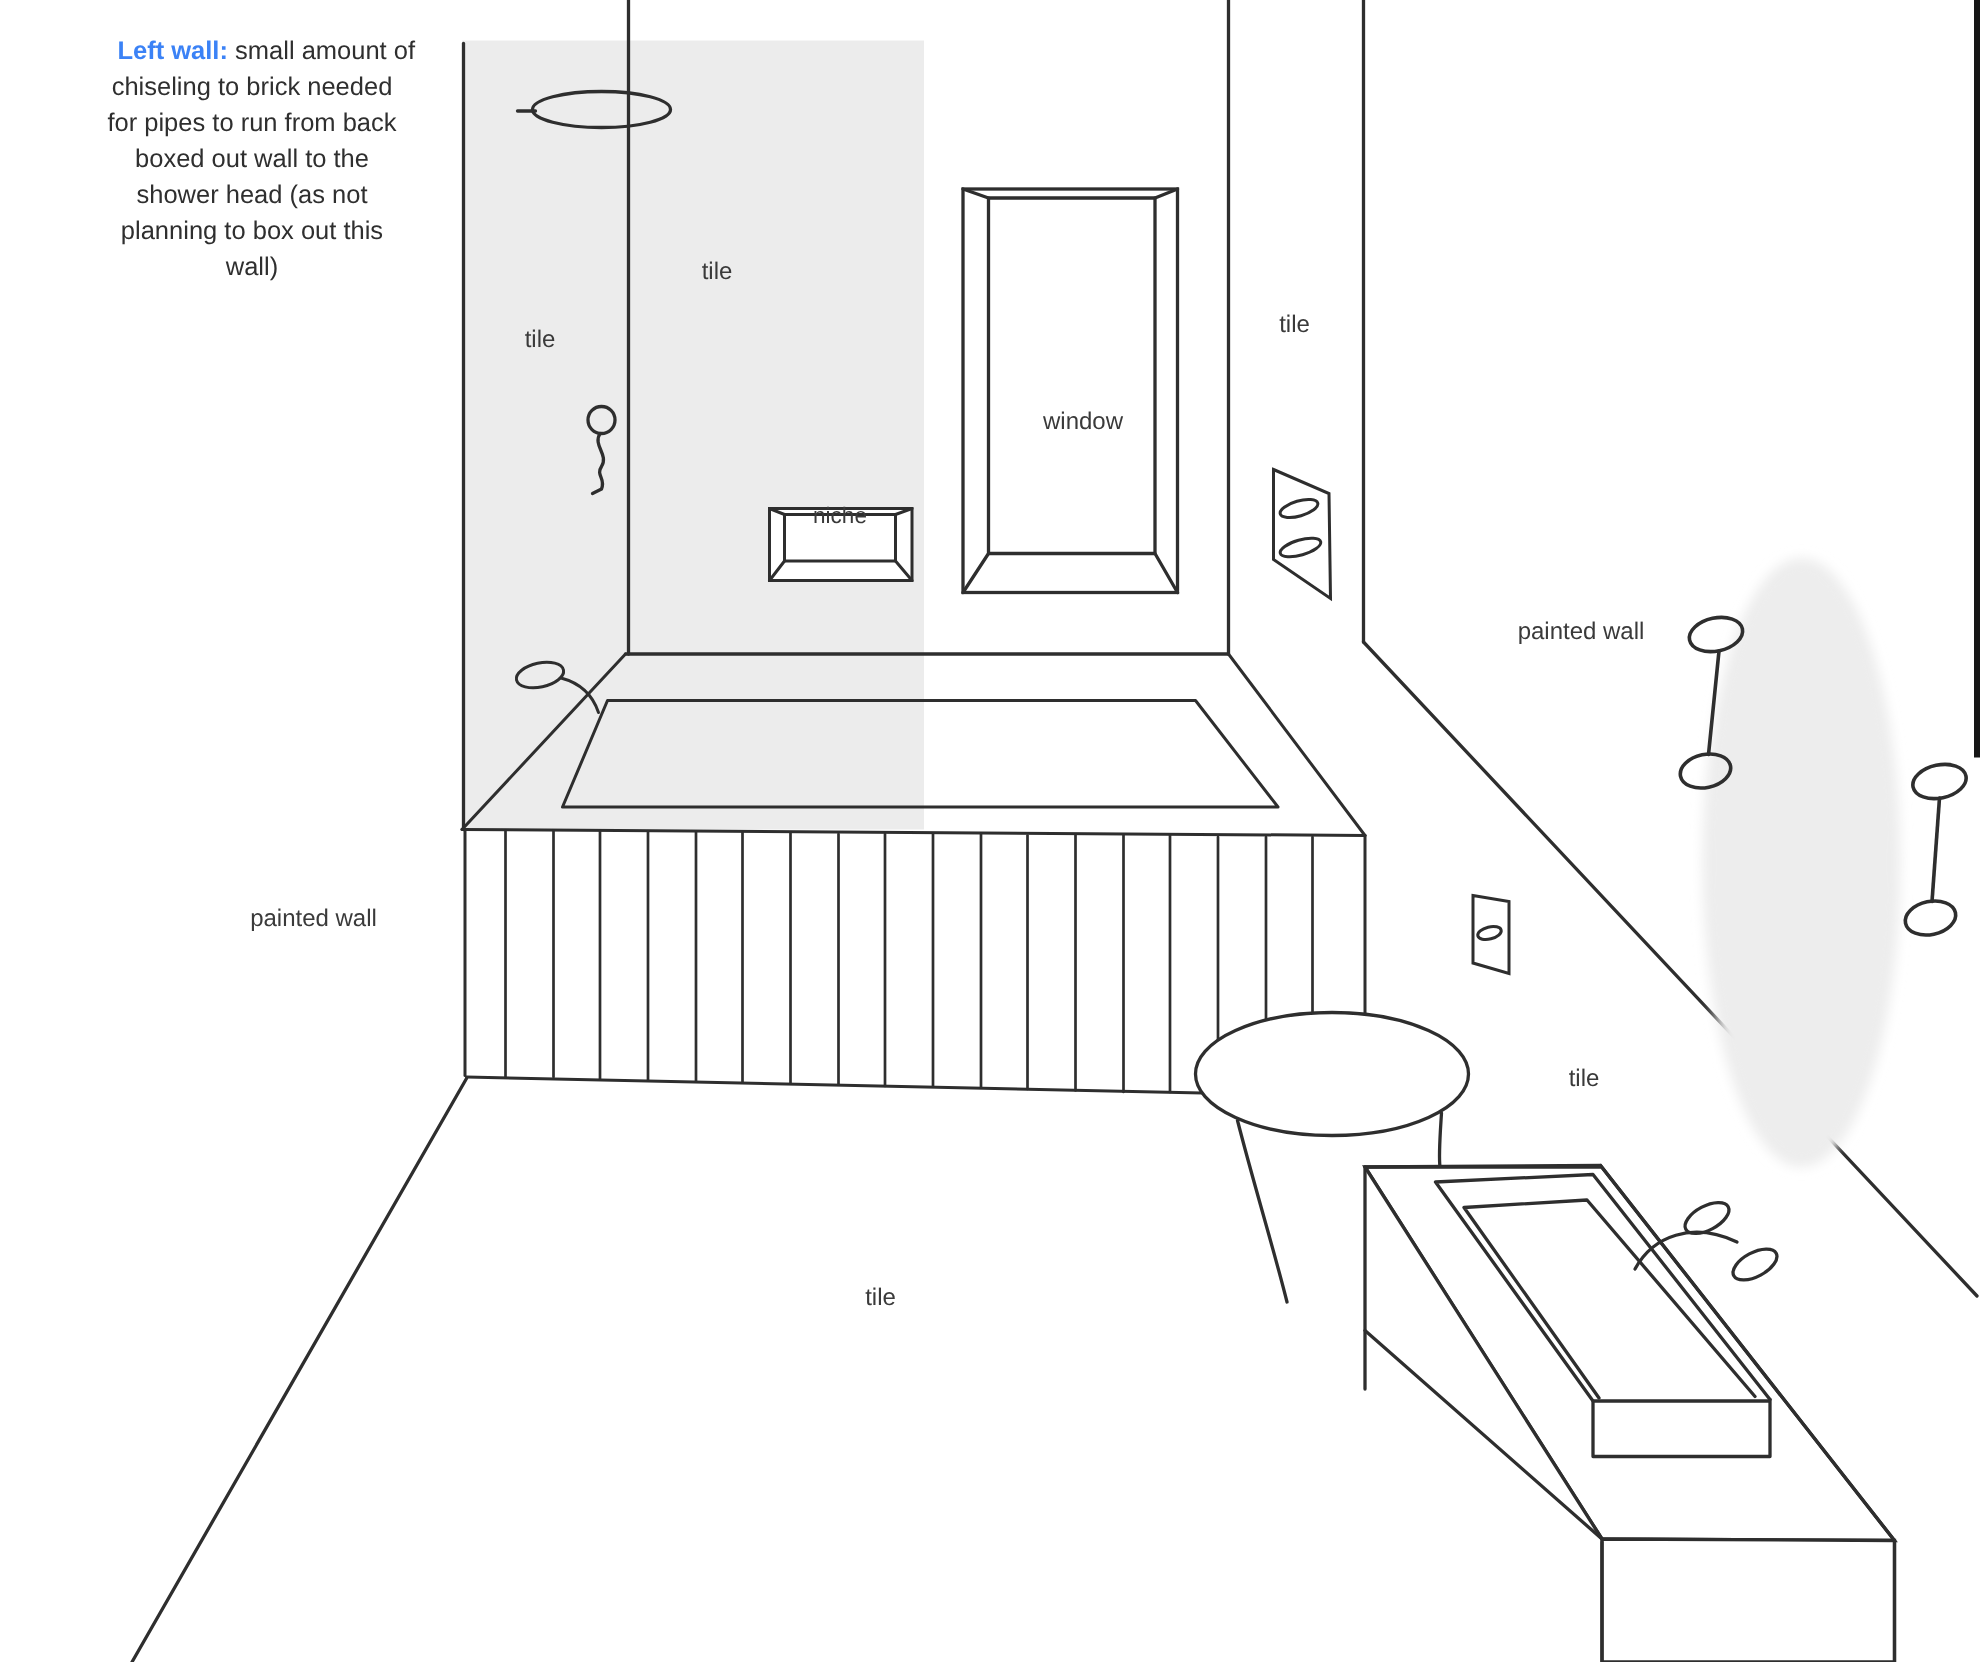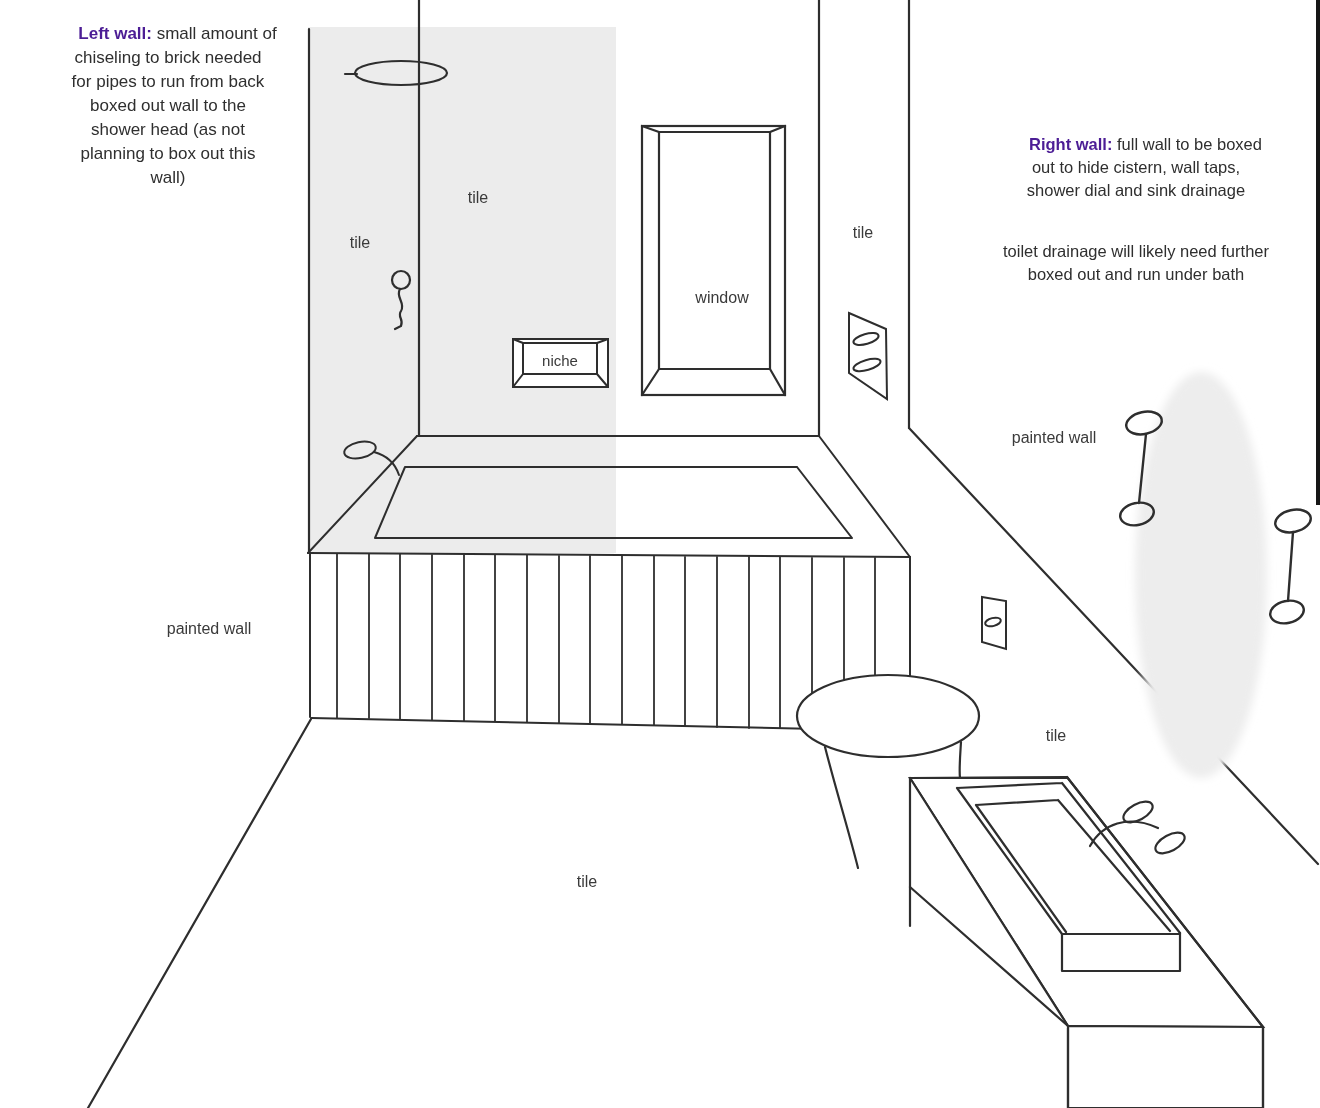--- a/index.html
+++ b/index.html
@@ -2,25 +2,25 @@
 <html><head>
 <meta charset="utf-8">
 <style>
   html,body{margin:0;padding:0;background:#fff;}
   #stage{
     position:relative;width:1320px;height:1108px;background:#ffffff;overflow:hidden;
     font-family:"Liberation Sans", sans-serif;color:#2a2a2a;
   }
   #sketch{position:absolute;left:0;top:0;}
   .note{position:absolute;text-align:center;white-space:pre-line;color:#2f2f2f;}
-  .note .lead{font-weight:bold;color:#4c1d95;padding-left:19px;}
+  .note .lead{font-weight:bold;color:#3b82f6;padding-left:19px;}
   #left-note{left:30px;top:22px;width:276px;font-size:17px;line-height:24px;}
   #right-note{left:964px;top:110px;width:344px;font-size:16.5px;line-height:23px;}
   #right-note .para2{margin-top:15px;}
-  .lbl{position:absolute;transform:translate(-50%,-50%);font-size:16px;color:#3a3a3a;white-space:nowrap;margin-top:16px;}
+  .lbl{position:absolute;transform:translate(-50%,-50%);font-size:16px;color:#3a3a3a;white-space:nowrap;}
   .lbl.small{font-size:15px;}
   #edge-line{position:absolute;right:0;top:0;width:4px;height:505px;background:#161616;}
 </style>
 </head>
 <body>
 
 <div id="stage">
 
   <svg id="sketch" width="1320" height="1108" viewBox="0 0 1320 1108">
     <defs>
@@ -150,27 +150,20 @@
   </svg>
 
   <div class="note" id="left-note"><span class="lead">Left wall:</span><span> small amount of
 chiseling to brick needed
 for pipes to run from back
 boxed out wall to the
 shower head (as not
 planning to box out this
 wall)</span></div>
 
-  <div class="note" id="right-note">
-    <div class="para1"><span class="lead">Right wall:</span><span> full wall to be boxed
-out to hide cistern, wall taps,
-shower dial and sink drainage</span></div>
-    <div class="para2">toilet drainage will likely need further
-boxed out and run under bath</div>
-  </div>
 
   <div class="lbl" style="left:478px;top:182px;">tile</div>
   <div class="lbl" style="left:360px;top:227px;">tile</div>
   <div class="lbl" style="left:722px;top:282px;">window</div>
   <div class="lbl small" style="left:560px;top:344px;">niche</div>
   <div class="lbl" style="left:863px;top:217px;">tile</div>
   <div class="lbl" style="left:1054px;top:422px;">painted wall</div>
   <div class="lbl" style="left:1056px;top:720px;">tile</div>
   <div class="lbl" style="left:209px;top:613px;">painted wall</div>
   <div class="lbl" style="left:587px;top:866px;">tile</div>

